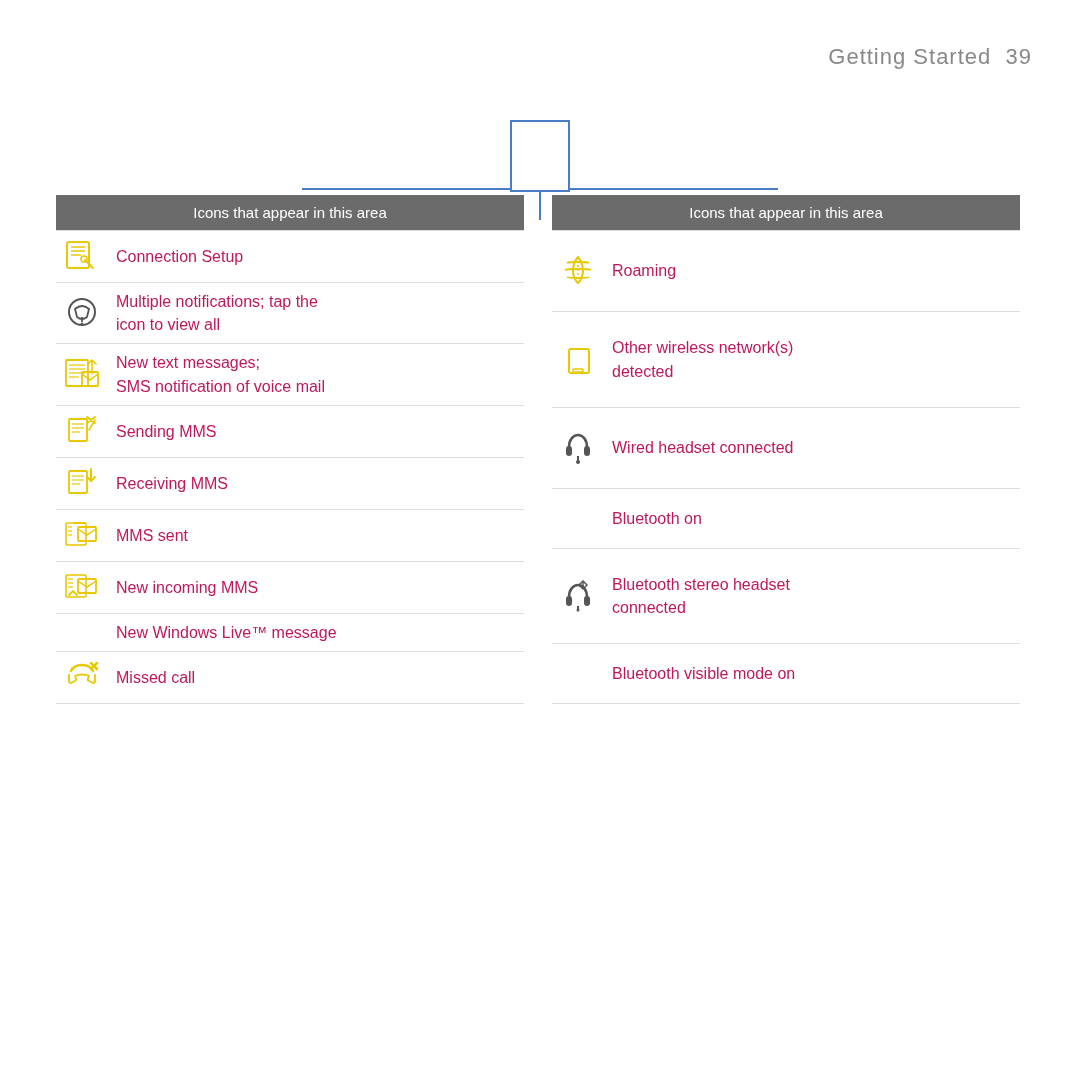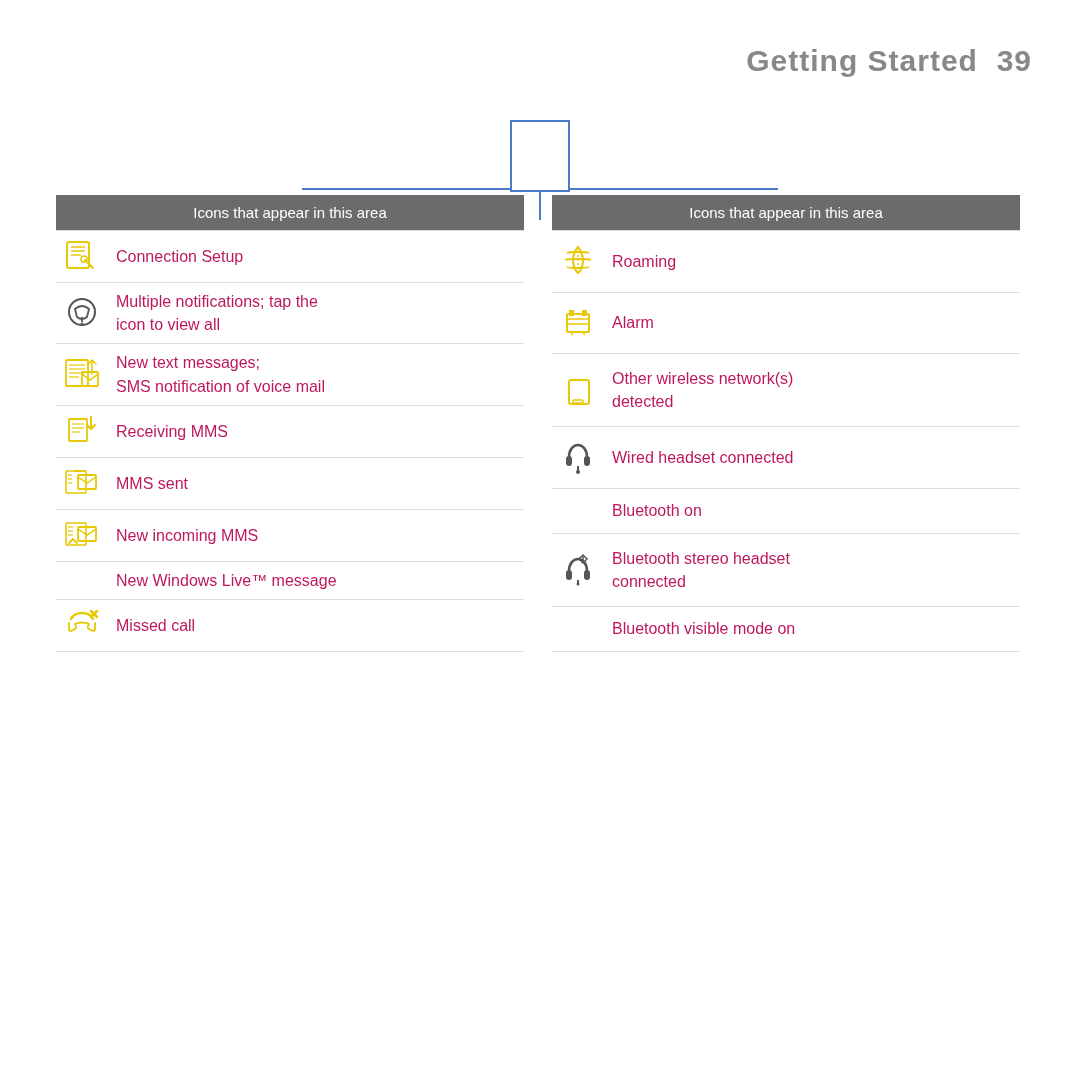--- a/index.html
+++ b/index.html
@@ -10,23 +10,23 @@
       font-family: 'Segoe UI', Arial, sans-serif;
       font-size: 15px;
       color: #222;
       overflow: hidden;
     }
 
     .page-number {
       position: absolute;
       top: 44px;
       right: 48px;
-      font-size: 30px;
+      font-size: 22px;
       color: #888;
-      font-weight: 700;
+      font-weight: 400;
       letter-spacing: 1px;
     }
 
     
     .diagram-area {
       position: absolute;
       top: 72px;
       left: 0;
       right: 0;
       display: flex;
@@ -180,20 +180,33 @@
             <line x1="5" y1="17" x2="21" y2="17" stroke="#e8c800" stroke-width="1.2"></line>
             <line x1="5" y1="21" x2="15" y2="21" stroke="#e8c800" stroke-width="1.2"></line>
             <rect x="18" y="16" width="16" height="14" rx="1" fill="none" stroke="#e8c800" stroke-width="1.8"></rect>
             <path d="M18 18 L26 24 L34 18" fill="none" stroke="#e8c800" stroke-width="1.5"></path>
             <path d="M24 8 L28 4 L32 8 M28 4 L28 18" fill="none" stroke="#e8c800" stroke-width="1.5" stroke-linecap="round"></path>
           </svg>
         </td>
         <td class="text-td">New text messages;<br>SMS notification of voice mail</td>
       </tr>
 
+      <tr>
+        <td class="icon-td">
+          <svg width="34" height="34" viewBox="0 0 34 34">
+            <rect x="4" y="6" width="18" height="22" rx="1" fill="none" stroke="#e8c800" stroke-width="1.8"></rect>
+            <line x1="7" y1="11" x2="19" y2="11" stroke="#e8c800" stroke-width="1.2"></line>
+            <line x1="7" y1="15" x2="19" y2="15" stroke="#e8c800" stroke-width="1.2"></line>
+            <line x1="7" y1="19" x2="15" y2="19" stroke="#e8c800" stroke-width="1.2"></line>
+            <path d="M22 4 L30 10 M30 4 L22 10" stroke="#e8c800" stroke-width="2" stroke-linecap="round"></path>
+            <path d="M24 17 L30 7" stroke="#e8c800" stroke-width="1.5" stroke-linecap="round"></path>
+          </svg>
+        </td>
+        <td class="text-td">Sending MMS</td>
+      </tr>
 
       <tr>
         <td class="icon-td">
           <svg width="34" height="34" viewBox="0 0 34 34">
             <rect x="4" y="6" width="18" height="22" rx="1" fill="none" stroke="#e8c800" stroke-width="1.8"></rect>
             <line x1="7" y1="11" x2="19" y2="11" stroke="#e8c800" stroke-width="1.2"></line>
             <line x1="7" y1="15" x2="19" y2="15" stroke="#e8c800" stroke-width="1.2"></line>
             <line x1="7" y1="19" x2="15" y2="19" stroke="#e8c800" stroke-width="1.2"></line>
             <path d="M26 4 L26 16 M22 12 L26 16 L30 12" stroke="#e8c800" stroke-width="2" stroke-linecap="round" fill="none"></path>
           </svg>
@@ -268,34 +281,20 @@
             <path d="M17 4 C17 4 12 10 12 18 C12 26 17 30 17 30 C17 30 22 26 22 18 C22 10 17 4 17 4 Z" fill="none" stroke="#e8c800" stroke-width="2"></path>
             <line x1="17" y1="4" x2="17" y2="30" stroke="#e8c800" stroke-width="1.5" stroke-dasharray="2,2"></line>
             <path d="M6 10 C8 9 11 9 17 9 C23 9 26 9 28 10" fill="none" stroke="#e8c800" stroke-width="1.8"></path>
             <path d="M4 17 C6 16 10 16 17 16 C24 16 28 16 30 17" fill="none" stroke="#e8c800" stroke-width="1.8"></path>
             <path d="M6 24 C8 25 11 25 17 25 C23 25 26 25 28 24" fill="none" stroke="#e8c800" stroke-width="1.8"></path>
           </svg>
         </td>
         <td class="text-td">Roaming</td>
       </tr>
 
-      <tr>
-        <td class="icon-td">
-          <svg width="34" height="34" viewBox="0 0 34 34">
-            <rect x="6" y="10" width="22" height="18" rx="1" fill="none" stroke="#e8c800" stroke-width="2"></rect>
-            <line x1="6" y1="15" x2="28" y2="15" stroke="#e8c800" stroke-width="1.5"></line>
-            <line x1="6" y1="20" x2="28" y2="20" stroke="#e8c800" stroke-width="1.5"></line>
-            <rect x="8" y="6" width="5" height="6" rx="0.5" fill="#e8c800"></rect>
-            <rect x="21" y="6" width="5" height="6" rx="0.5" fill="#e8c800"></rect>
-            <line x1="11" y1="28" x2="11" y2="31" stroke="#e8c800" stroke-width="1.5"></line>
-            <line x1="23" y1="28" x2="23" y2="31" stroke="#e8c800" stroke-width="1.5"></line>
-          </svg>
-        </td>
-        <td class="text-td">Alarm</td>
-      </tr>
 
       <tr>
         <td class="icon-td">
           <svg width="34" height="34" viewBox="0 0 34 34">
             <rect x="8" y="8" width="20" height="24" rx="2" fill="none" stroke="#e8c800" stroke-width="2"></rect>
             <rect x="12" y="28" width="10" height="3" rx="1" fill="none" stroke="#e8c800" stroke-width="1.5"></rect>
           </svg>
         </td>
         <td class="text-td">Other wireless network(s)<br>detected</td>
       </tr>

